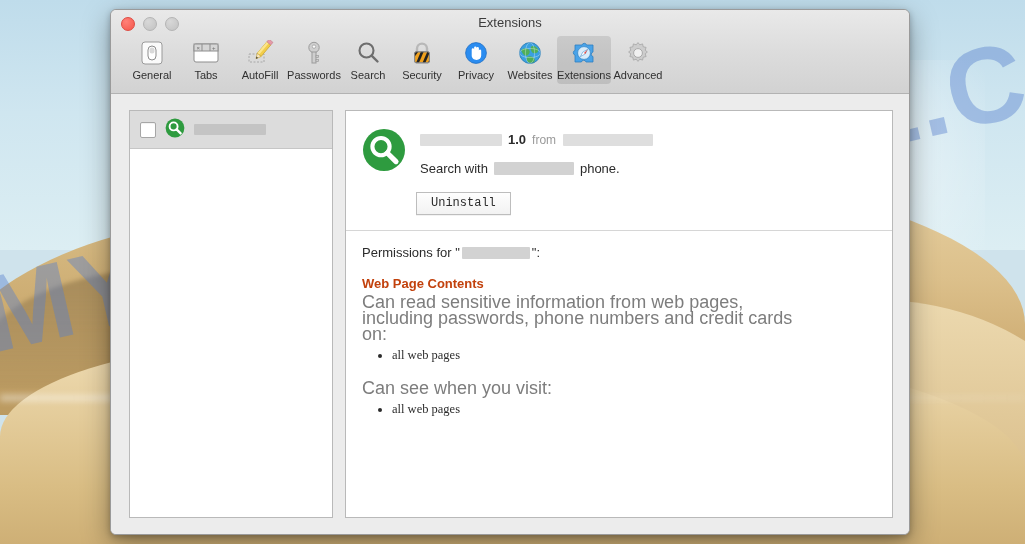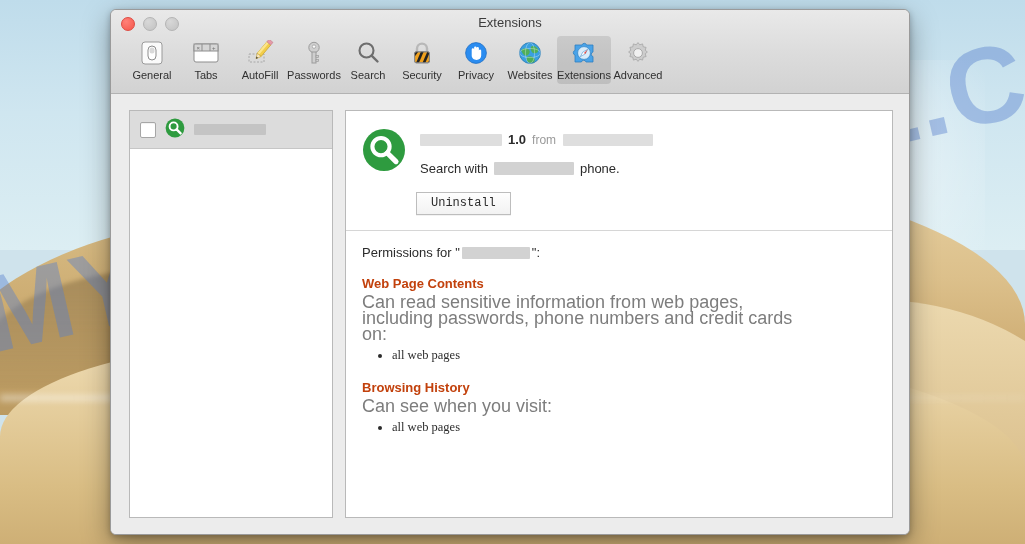--- a/index.html
+++ b/index.html
@@ -367,21 +367,20 @@
 
         <div class="perm-group">
           <div class="perm-h">Web Page Contents</div>
           <div class="perm-p">Can read sensitive information from web pages, including passwords, phone numbers and credit cards on:</div>
           <ul class="perm-ul">
             <li>all web pages</li>
           </ul>
         </div>
 
         <div class="perm-group">
-          <div class="perm-h">Browsing History</div>
           <div class="perm-p">Can see when you visit:</div>
           <ul class="perm-ul">
             <li>all web pages</li>
           </ul>
         </div>
       </div>
 
     </div>
   </div>
 </div>

